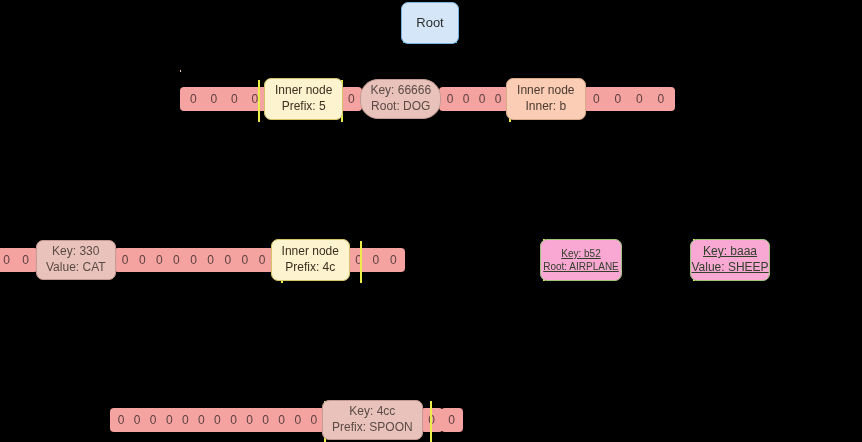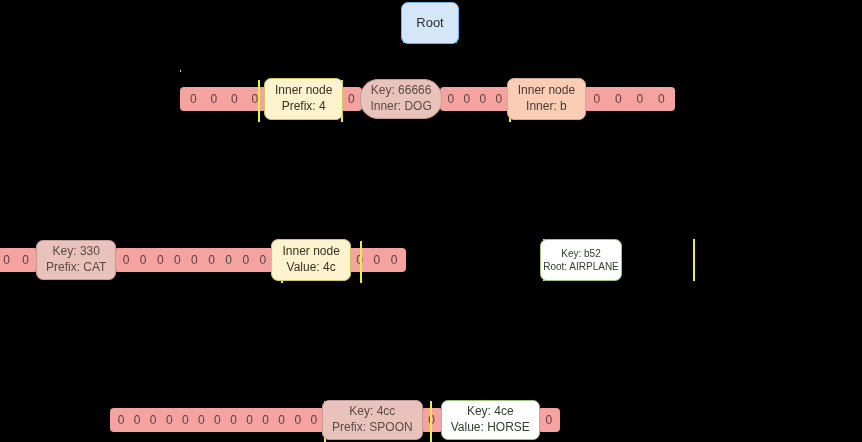--- a/index.html
+++ b/index.html
@@ -98,26 +98,27 @@
   .box-leaf-pink {
     background: #e9c3bb;
     border: 1.6px solid #c49b92;
     color: #5a4a45;
     font-size: 12px;
     padding: 3px 9px;
     min-height: 36px;
   }
 
   .box-leaf-green {
-    background: #ffffff;
+    background: #f9a8d4;
     border: 1.6px solid #9dc47c;
     color: #32402a;
     font-size: 12px;
     padding: 3px 9px;
     min-height: 36px;
+    text-decoration: underline;
   }
 
   .box-leaf-green.small { font-size: 10px; padding: 4px 10px; }
 
   
   .edge-cyan {
     position: absolute;
     background: #2fd8e0;
     height: 2px;
     z-index: 1;
@@ -149,30 +150,30 @@
 
     <div class="strip" style="width:88px;">
       <span>0</span>
       <span>0</span>
       <span>0</span>
       <span>0</span>
     </div>
 
     <div class="box box-inner" style="margin-left:-4px;">
       <span class="l1">Inner node</span>
-      <span class="l2">Prefix: 4</span>
+      <span class="l2">Prefix: 5</span>
     </div>
 
     <div class="strip" style="width:22px; margin-left:-3px;">
       <span>0</span>
     </div>
 
     <div class="box box-leaf-pink" style="margin-left:-2px;border-radius:18px;">
       <span class="l1">Key: 66666</span>
-      <span class="l2">Inner: DOG</span>
+      <span class="l2">Root: DOG</span>
     </div>
 
     <div class="strip" style="width:70px; margin-left:-2px;">
       <span>0</span>
       <span>0</span>
       <span>0</span>
       <span>0</span>
     </div>
 
     <div class="box box-inner-peach" style="margin-left:-3px;">
@@ -195,56 +196,60 @@
 
   <div class="row" style="left:-6px; top:245px;">
 
     <div class="strip" style="width:44px;">
       <span>0</span>
       <span>0</span>
     </div>
 
     <div class="box box-leaf-pink" style="margin-left:-2px;">
       <span class="l1">Key: 330</span>
-      <span class="l2">Prefix: CAT</span>
+      <span class="l2">Value: CAT</span>
     </div>
 
     <div class="strip" style="width:160px; margin-left:-2px;">
       <span>0</span>
       <span>0</span>
       <span>0</span>
       <span>0</span>
       <span>0</span>
       <span>0</span>
       <span>0</span>
       <span>0</span>
       <span>0</span>
     </div>
 
     <div class="box box-inner" style="margin-left:-3px;">
       <span class="l1">Inner node</span>
-      <span class="l2">Value: 4c</span>
+      <span class="l2">Prefix: 4c</span>
     </div>
 
     <div class="strip" style="width:58px; margin-left:-3px;">
       <span>0</span>
       <span>0</span>
       <span>0</span>
     </div>
   </div>
 
   <div class="edge-yellow" style="left:281px; top:241px; height:42px;"></div>
   <div class="edge-yellow" style="left:360px; top:241px; height:42px;"></div>
 
   <div class="box box-leaf-green small" style="position:absolute; left:540px; top:239px; width:82px; height:42px;">
     <span class="l1">Key: b52</span>
     <span class="l2">Root: AIRPLANE</span>
   </div>
   <div class="edge-yellow" style="left:543px; top:239px; height:42px;"></div>
 
+  <div class="box box-leaf-green" style="position:absolute; left:690px; top:239px; width:80px; height:42px;">
+    <span class="l1">Key: baaa</span>
+    <span class="l2">Value: SHEEP</span>
+  </div>
   <div class="edge-yellow" style="left:693px; top:239px; height:42px;"></div>
 
   <div class="row" style="left:110px; top:405px;">
 
     <div class="strip" style="width:215px;">
       <span>0</span>
       <span>0</span>
       <span>0</span>
       <span>0</span>
       <span>0</span>
@@ -260,24 +265,20 @@
 
     <div class="box box-leaf-pink" style="margin-left:-3px;">
       <span class="l1">Key: 4cc</span>
       <span class="l2">Prefix: SPOON</span>
     </div>
 
     <div class="strip" style="width:22px; margin-left:-2px;">
       <span>0</span>
     </div>
 
-    <div class="box box-leaf-green" style="margin-left:-2px;">
-      <span class="l1">Key: 4ce</span>
-      <span class="l2">Value: HORSE</span>
-    </div>
 
     <div class="strip" style="width:22px; margin-left:-2px;">
       <span>0</span>
     </div>
   </div>
 
   <div class="edge-yellow" style="left:324px; top:401px; height:42px;"></div>
   <div class="edge-yellow" style="left:430px; top:401px; height:42px;"></div>
 
 </div>

